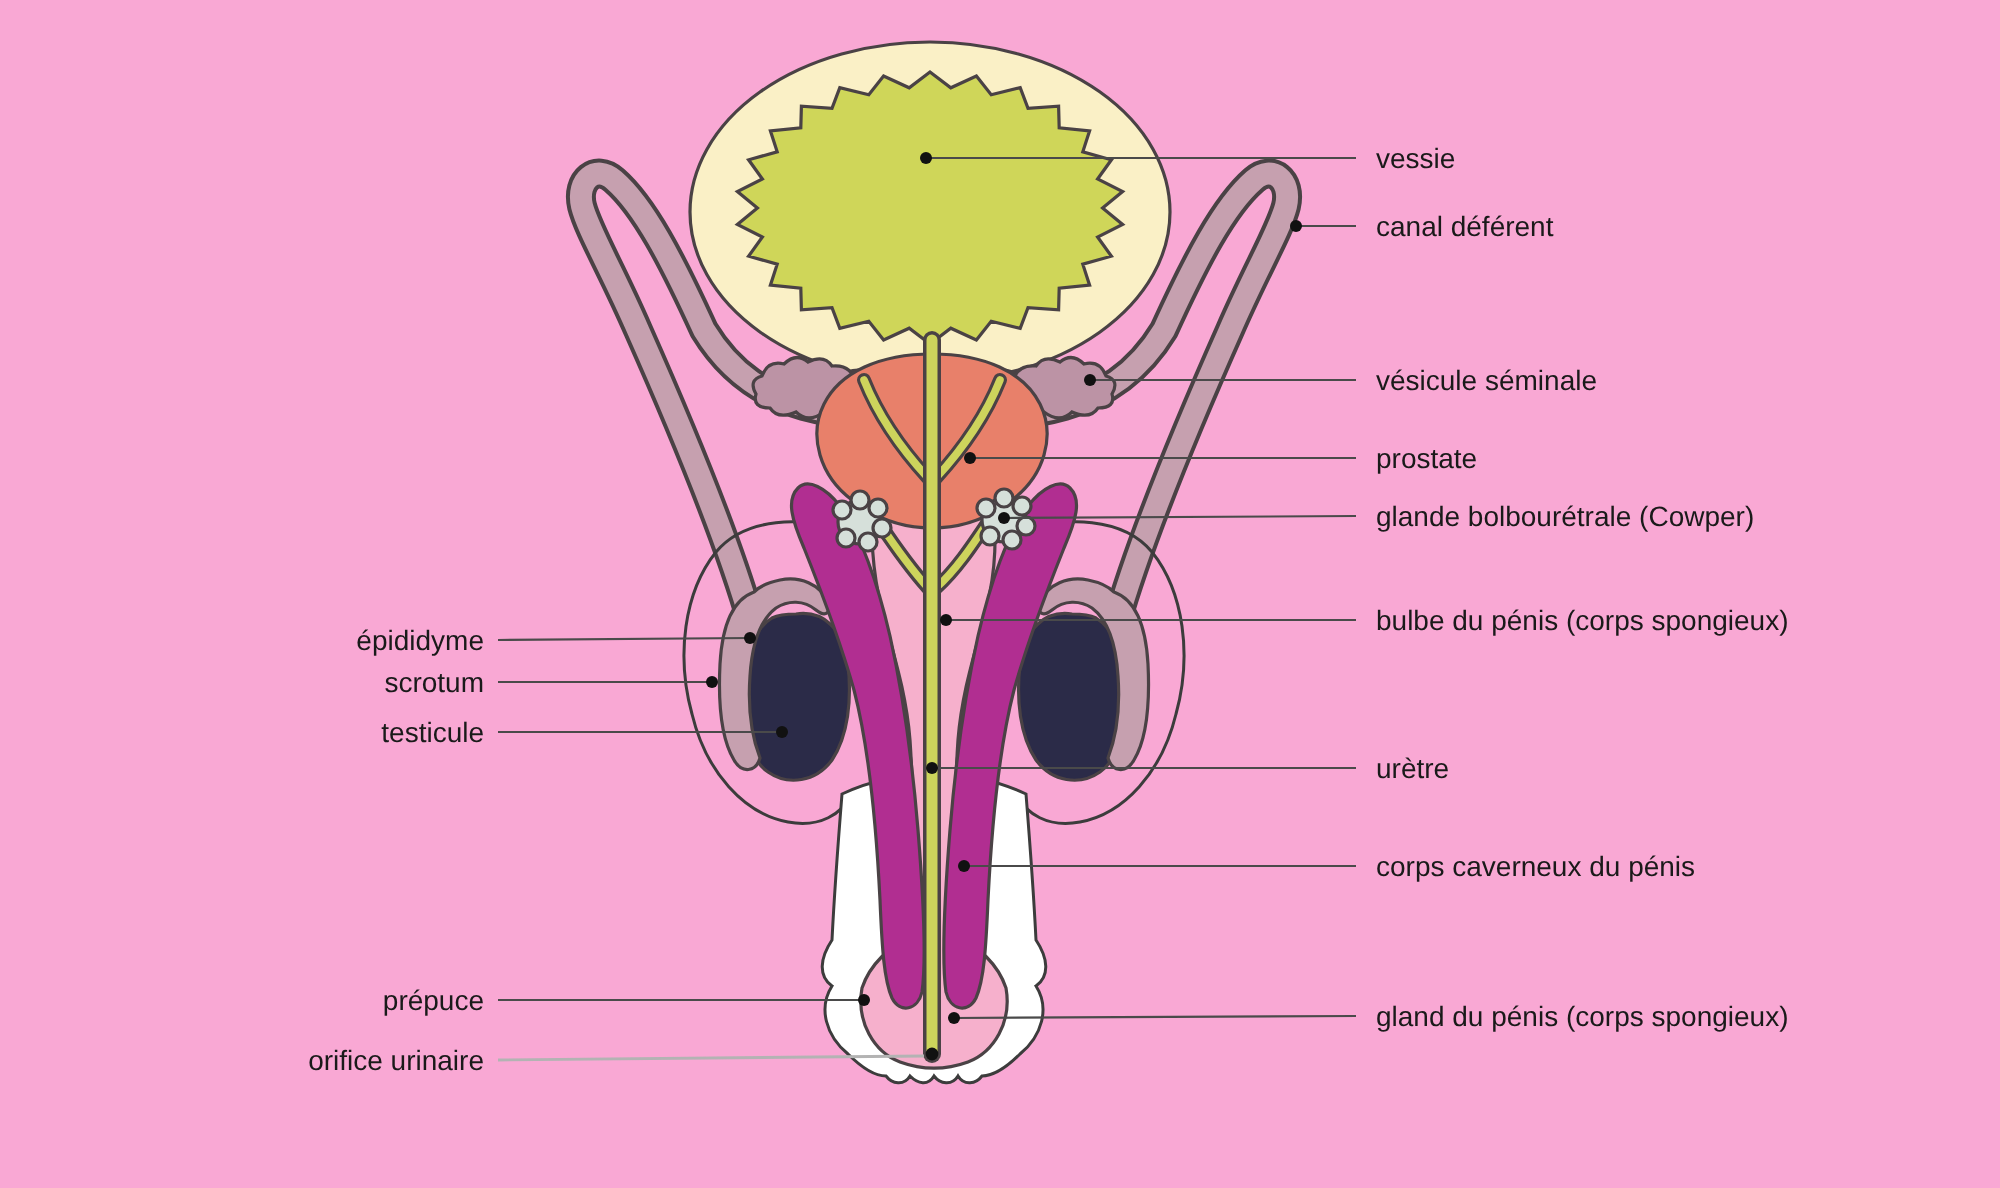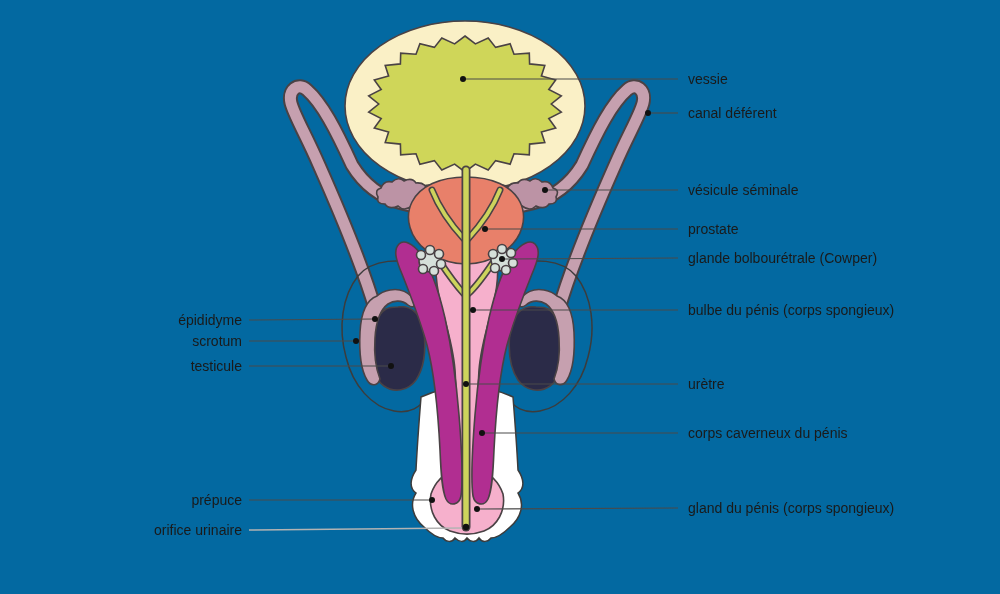--- a/index.html
+++ b/index.html
@@ -1,16 +1,16 @@
 <!DOCTYPE html>
 <html><head>
 <meta charset="utf-8">
 <style>
   html,body{margin:0;padding:0;background:#ffffff;}
-  .stage{position:relative;width:1000px;height:594px;background:#0369a1;overflow:hidden;
+  .stage{position:relative;width:1000px;height:594px;background:#f9a8d4;overflow:hidden;
          font-family:"Liberation Sans","DejaVu Sans",sans-serif;}
   svg{display:block;}
   .anat{stroke:#4a4245;stroke-width:1.6;}
   .tube-outline{fill:none;stroke:#4a4245;stroke-width:15;stroke-linecap:round;stroke-linejoin:round;}
   .tube-fill{fill:none;stroke-width:11;stroke-linecap:round;stroke-linejoin:round;}
   .duct-outline{fill:none;stroke:#4a4245;stroke-width:9;stroke-linecap:round;}
   .duct-fill{fill:none;stroke-width:5.5;stroke-linecap:round;}
   .branch-outline{fill:none;stroke:#4a4245;stroke-width:7;stroke-linecap:round;}
   .branch-fill{fill:none;stroke-width:3.8;stroke-linecap:round;}
   .skinline{fill:#ffffff;stroke:#3c3c3c;stroke-width:1.5;}

